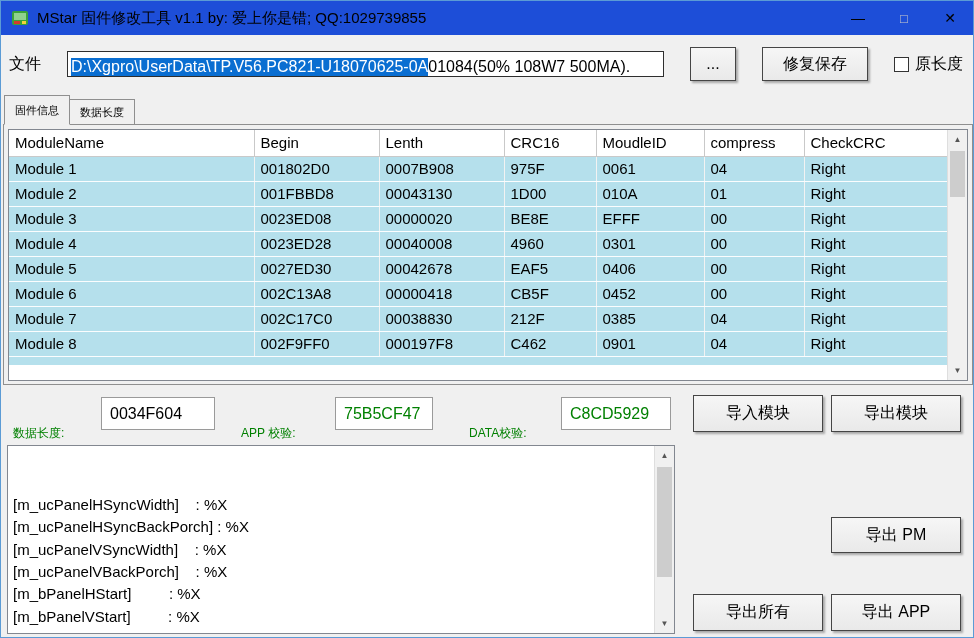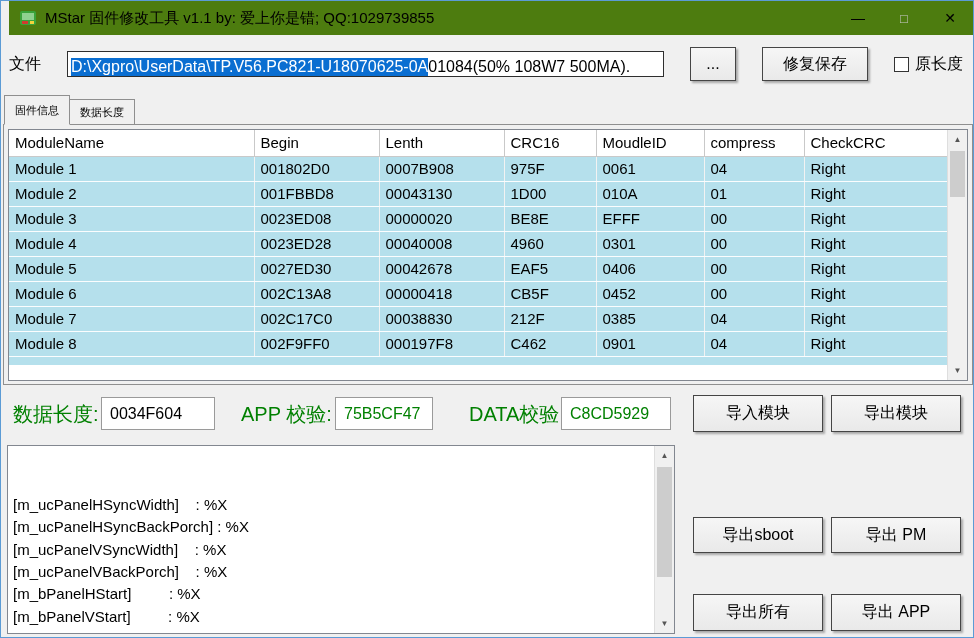--- a/index.html
+++ b/index.html
@@ -7,22 +7,22 @@
   body { font-family: "Liberation Sans", sans-serif; color:#000; }
 
   .window {
     position: relative; width: 974px; height: 638px;
     background: #f0f0f0; border: 1px solid #5b9bd5; overflow: hidden;
     font-size: 15px;
   }
 
   
   .titlebar {
-    position: absolute; top: 0; left: 8px; right: 0; height: 34px;
-    background: #4d7c0f; display: flex; align-items: center;
+    position: absolute; top: 0; left: 0; right: 0; height: 34px;
+    background: #1d4ed8; display: flex; align-items: center;
   }
   .app-icon { margin: 0 7px 0 9px; width: 20px; height: 20px; display: inline-flex; }
   .title { font-size: 15px; white-space: nowrap; }
   .win-controls { position: absolute; right: 0; top: 0; height: 34px; display: flex; }
   .win-btn { width: 46px; height: 34px; display: flex; align-items: center; justify-content: center; font-size: 14px; }
   .win-btn.max { color: #c9c9c9; font-size: 13px; }
 
   
   .file-row {
     position: absolute; top: 36px; left: 0; right: 0; height: 54px;
@@ -83,21 +83,21 @@
     position: absolute; left: 0; right: 0; height: 19px;
     display: flex; align-items: center; justify-content: center;
     font-size: 8px; color: #555; cursor: pointer;
   }
   .vs-arrow.up { top: 0; }
   .vs-arrow.down { bottom: 0; }
   .vs-thumb { position: absolute; top: 21px; left: 2px; right: 2px; height: 46px; background: #cdcdcd; cursor: grab; }
   .logscroll .vs-thumb { height: 110px; }
 
   
-  .flabel { position: absolute; top: 394px; height: 38px; line-height: 38px; color: var(--label-green, #008000); font-size: 20px; white-space: nowrap; }
+  .flabel { position: absolute; top: 413px; height: 38px; line-height: 38px; color: var(--label-green, #008000); font-size: 12px; white-space: nowrap; }
   .fvalue {
     position: absolute; top: 396px; height: 33px; background: #fff; border: 1px solid #9a9a9a;
     font-size: 16px; display: flex; align-items: center; padding-left: 8px; cursor: text; white-space: nowrap; text-align: right;
   }
   #lbl-datalen { left: 12px; }
   #val-datalen { left: 100px; width: 114px; }
   #lbl-appcrc  { left: 240px; }
   #val-appcrc  { left: 334px; width: 98px; color: var(--label-green, #008000); }
   #lbl-datacrc { left: 468px; }
   #val-datacrc { left: 560px; width: 110px; color: var(--label-green, #008000); }
@@ -282,18 +282,17 @@
     </div>
     <div class="vscroll logscroll">
       <span class="vs-arrow up">▲</span>
       <span class="vs-thumb"></span>
       <span class="vs-arrow down">▼</span>
     </div>
   </div>
 
   <button class="btn act-btn" id="btn-import">导入模块</button>
   <button class="btn act-btn" id="btn-exportm">导出模块</button>
-  <button class="btn act-btn" id="btn-sboot">导出sboot</button>
   <button class="btn act-btn" id="btn-pm">导出 PM</button>
   <button class="btn act-btn" id="btn-all">导出所有</button>
   <button class="btn act-btn" id="btn-app">导出 APP</button>
 
 </div>
 
 </body></html>

